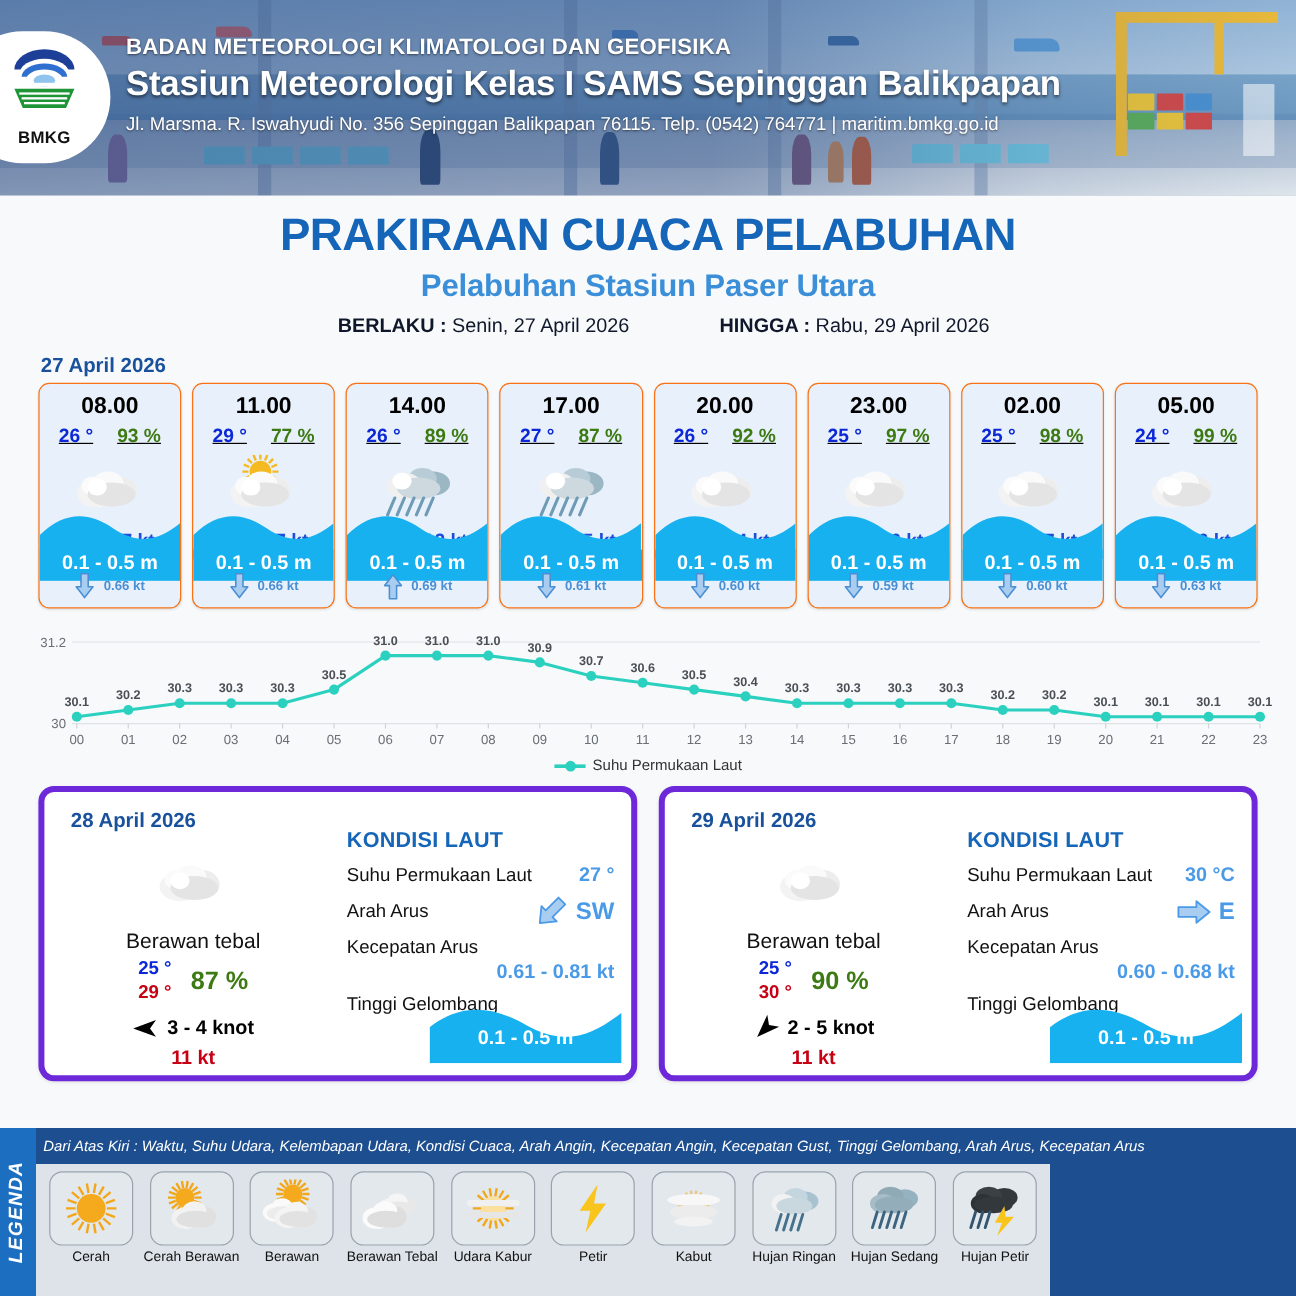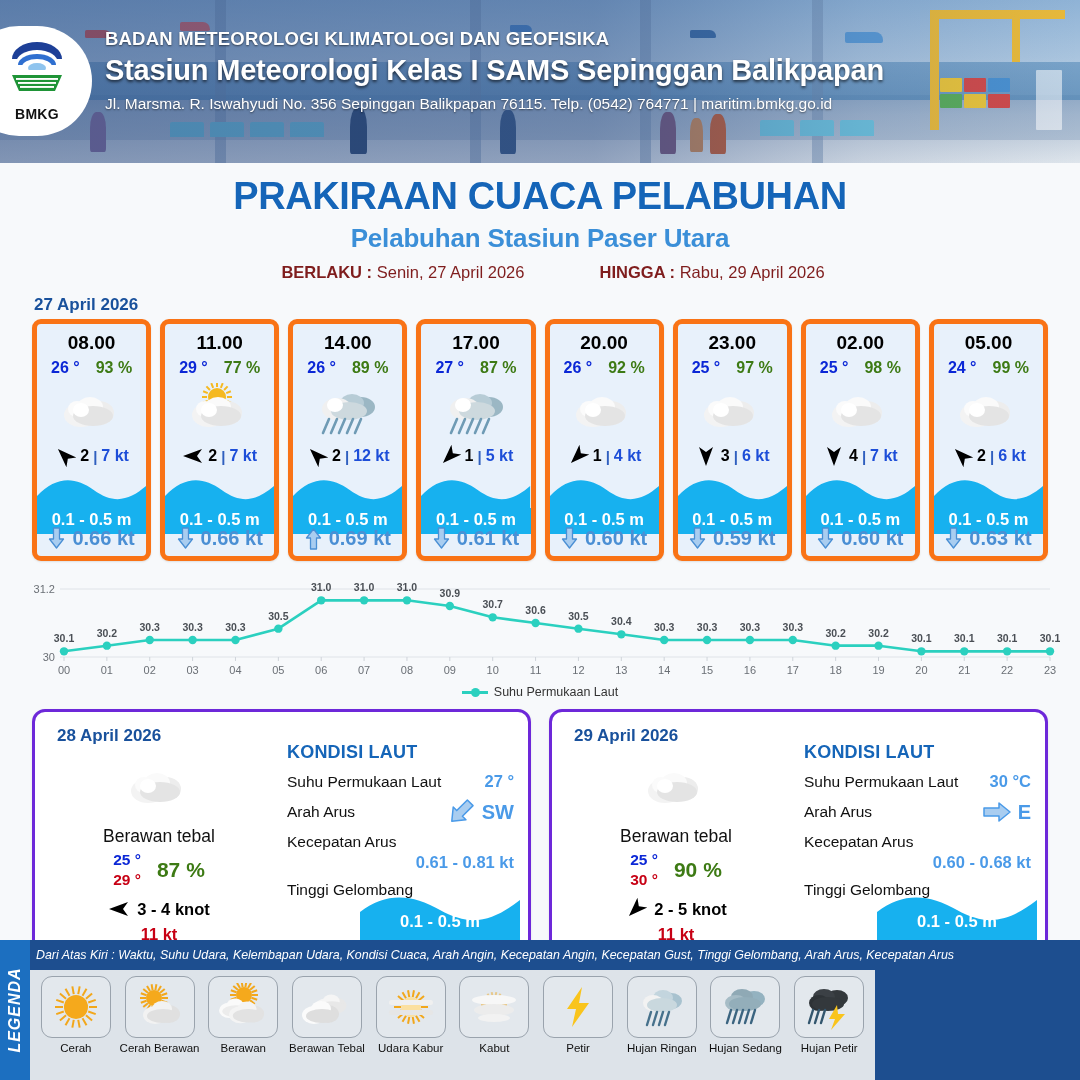--- a/index.html
+++ b/index.html
@@ -45,64 +45,64 @@
             text-shadow:0 1px 2px rgba(0,0,0,.55); }
   .hdr-l2 { font-size:29px; font-weight:bold; color:#fff; letter-spacing:-.2px; margin-top:4px;
             text-shadow:0 2px 3px rgba(0,0,0,.6); }
   .hdr-l3 { font-size:15.5px; color:#fff; margin-top:8px; text-shadow:0 1px 2px rgba(0,0,0,.55); }
 
   
   .title-wrap { text-align:center; padding-top:12px; }
   .title-main { font-size:38px; font-weight:bold; color:#1565b8; letter-spacing:-.4px;
     text-shadow:1px 1px 0 rgba(255,255,255,.9); }
   .title-sub { font-size:26px; font-weight:bold; color:#3b8fd8; margin-top:5px; letter-spacing:-.2px; }
-  .valid-row { margin-top:9px; font-size:16.5px; color:#7f1d1d;margin-left:26px; }
+  .valid-row { margin-top:9px; font-size:16.5px; color:#0f172a;margin-left:26px; }
   .valid-row .lbl { font-weight:bold; }
   .valid-row .gap { display:inline-block; width:66px; }
 
   
   .date-label { margin:13px 0 4px 34px; font-size:17px; font-weight:bold; color:#19519c; }
 
   
   .cards { display:flex; gap:9px; padding:0 32px; }
   .card {
-    width:127px; background:#e8f1fb; border:5px solid #f97316; border-radius:9px;
-    position:relative; overflow:hidden; height:242px;
+    width:127px; background:#e8f1fb; border:1px solid #f97316; border-radius:9px;
+    position:relative; overflow:hidden; height:188px;
     box-shadow:0 1px 2px rgba(0,0,0,.10);
   }
   .c-time { text-align:center; font-size:19px; font-weight:bold; color:#000; margin-top:8px; }
-  .c-vals { display:flex; justify-content:space-around; align-items:center; margin-top:5px; padding:0 6px; }
+  .c-vals { display:flex; justify-content:space-around; align-items:center; margin-top:5px; padding:0 6px;text-decoration:underline; }
   .c-temp { font-size:16px; font-weight:bold; color:#0b27d6; }
   .c-hum { font-size:16px; font-weight:bold; color:#3d7a14; }
   .c-icon { height:56px; display:flex; align-items:center; justify-content:center; margin-top:4px; }
   .c-wind { display:flex; align-items:center; justify-content:center; gap:4px; margin-top:8px; }
   .c-wnum { font-size:16px; font-weight:bold; color:#000; }
   .c-bar { color:#2f5fbf; font-weight:bold; font-size:15px; }
   .c-gust { font-size:16px; font-weight:bold; color:#1d4ed8; }
   .wave-zone { position:absolute; left:0; bottom:0; width:100%; height:82px; }
   .wave-svg { position:absolute; left:0; top:0; width:100%; height:42px; }
   .wave-fill { position:absolute; left:0; top:34px; width:100%; height:26px; background:#17b1ef; }
   .wave-txt { position:absolute; left:0; top:36px; width:100%; text-align:center;
               font-size:16.5px; font-weight:bold; color:#fff; }
   .cur-row { position:absolute; left:0; bottom:6px; width:100%;
              display:flex; align-items:center; justify-content:center; gap:7px; }
-  .cur-val { font-size:20px; font-weight:bold; color:#4a8fd4; }
+  .cur-val { font-size:11px; font-weight:bold; color:#4a8fd4; }
 
   
   .chart-box { margin:14px 20px 0 20px; height:108px; position:relative; }
   .chart-legend { text-align:center; margin-top:2px; font-size:12.5px; color:#333;
                   display:flex; align-items:center; justify-content:center; gap:6px; }
   .leg-mark { width:26px; height:3px; background:#2bd0bf; position:relative; }
   .leg-mark::after { content:""; position:absolute; left:9px; top:-3px; width:9px; height:9px;
                      border-radius:50%; background:#2bd0bf; }
 
   
   .daily-row { display:flex; gap:18px; padding:10px 32px 0 32px; }
   .daily {
-    flex:1; background:#fff; border:3px solid #6d28d9; border-radius:13px;
+    flex:1; background:#fff; border:5px solid #6d28d9; border-radius:13px;
     height:246px; position:relative; box-shadow:0 1px 3px rgba(0,0,0,.08);
   }
   .d-date { position:absolute; left:22px; top:14px; font-size:17px; font-weight:bold; color:#19519c; }
   .d-left { position:absolute; left:14px; top:44px; width:220px; text-align:center; }
   .d-icon { height:58px; display:flex; align-items:center; justify-content:center; }
   .d-cond { font-size:17.5px; color:#111; margin-top:12px; }
   .d-temps { display:flex; align-items:center; justify-content:center; gap:16px; margin-top:4px; }
   .d-tcol { text-align:left; }
   .d-tmin { font-size:15.5px; font-weight:bold; color:#0b27d6; }
   .d-tmax { font-size:15.5px; font-weight:bold; color:#c70014; margin-top:2px; }
@@ -933,20 +933,28 @@
             <circle cx="25" cy="24" r="10" fill="#fbe0a0"></circle>
       <rect x="3" y="17" width="44" height="5" rx="2.5" fill="#f0f0f0"></rect>
       <rect x="3" y="27" width="44" height="5" rx="2.5" fill="#e6e6e6"></rect>
           </svg>
         </div>
     <div class="leg-cap">Udara Kabur</div>
       </div>
       <div class="leg-item">
         <div class="leg-tile">
           <svg width="50" height="48" viewBox="0 0 50 48">
+      <path d="M29 4 L14 26 h9 L19 44 L36 20 h-10 Z" fill="#f9c41c"></path>
+          </svg>
+        </div>
+    <div class="leg-cap">Petir</div>
+      </div>
+      <div class="leg-item">
+        <div class="leg-tile">
+          <svg width="50" height="48" viewBox="0 0 50 48">
       <line x1="33" y1="22" x2="38" y2="22" stroke="#e8c88a" stroke-width="2"></line>
             <line x1="32.51754096628727" y1="24.73616114660535" x2="37.21600407021681" y2="26.446261863233694" stroke="#e8c88a" stroke-width="2"></line>
             <line x1="31.128355544951823" y1="27.142300877492314" x2="34.95857776054672" y2="30.356238925925012" stroke="#e8c88a" stroke-width="2"></line>
             <line x1="29" y1="28.928203230275507" x2="31.5" y2="33.2583302491977" stroke="#e8c88a" stroke-width="2"></line>
             <line x1="26.389185421335444" y1="29.878462024097665" x2="27.257426309670095" y2="34.80250078915871" stroke="#e8c88a" stroke-width="2"></line>
             <line x1="23.61081457866456" y1="29.878462024097665" x2="22.742573690329905" y2="34.80250078915871" stroke="#e8c88a" stroke-width="2"></line>
             <line x1="21" y1="28.92820323027551" x2="18.500000000000004" y2="33.258330249197705" stroke="#e8c88a" stroke-width="2"></line>
             <line x1="18.871644455048177" y1="27.142300877492318" x2="15.041422239453286" y2="30.356238925925012" stroke="#e8c88a" stroke-width="2"></line>
             <line x1="17.482459033712733" y1="24.73616114660535" x2="12.783995929783192" y2="26.446261863233694" stroke="#e8c88a" stroke-width="2"></line>
             <line x1="17" y1="22" x2="12" y2="22" stroke="#e8c88a" stroke-width="2"></line>
@@ -962,28 +970,20 @@
       <ellipse cx="25" cy="17" rx="22" ry="5" fill="#f7f7f7"></ellipse>
       <ellipse cx="25" cy="27" rx="20" ry="6" fill="#ececec"></ellipse>
       <ellipse cx="25" cy="35" rx="16" ry="4" fill="#f2f2f2"></ellipse>
           </svg>
         </div>
     <div class="leg-cap">Kabut</div>
       </div>
       <div class="leg-item">
         <div class="leg-tile">
           <svg width="50" height="48" viewBox="0 0 50 48">
-      <path d="M29 4 L14 26 h9 L19 44 L36 20 h-10 Z" fill="#f9c41c"></path>
-          </svg>
-        </div>
-    <div class="leg-cap">Petir</div>
-      </div>
-      <div class="leg-item">
-        <div class="leg-tile">
-          <svg width="50" height="48" viewBox="0 0 50 48">
       <ellipse cx="34" cy="18" rx="11" ry="8" fill="#a8c2cf"></ellipse>
       <ellipse cx="26" cy="15" rx="10" ry="8" fill="#c3d5de"></ellipse>
       <ellipse cx="16" cy="20" rx="10" ry="8" fill="#f2f2f2"></ellipse>
       <ellipse cx="25" cy="22" rx="15" ry="7" fill="#c9d8de"></ellipse>
       <line x1="14" y1="29" x2="10" y2="42" stroke="#46718c" stroke-width="2.4" stroke-linecap="round"></line>
             <line x1="20" y1="29" x2="16" y2="42" stroke="#46718c" stroke-width="2.4" stroke-linecap="round"></line>
             <line x1="26" y1="29" x2="22" y2="42" stroke="#46718c" stroke-width="2.4" stroke-linecap="round"></line>
             <line x1="32" y1="29" x2="28" y2="42" stroke="#46718c" stroke-width="2.4" stroke-linecap="round"></line>
           </svg>
         </div>

